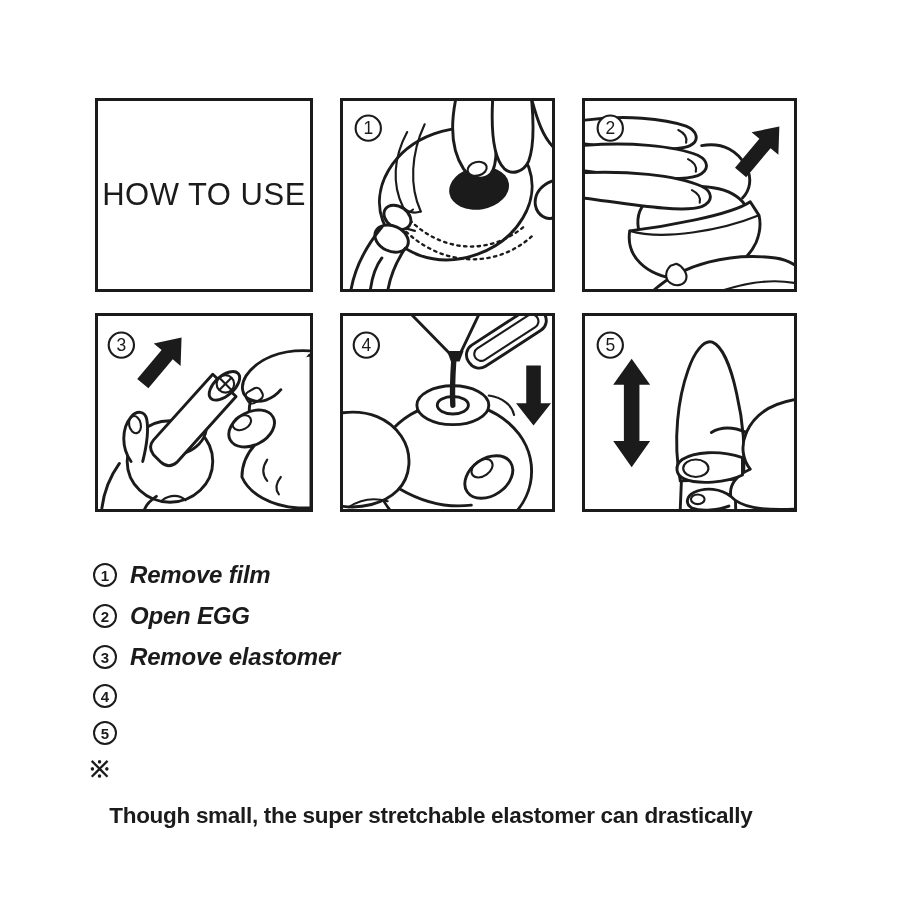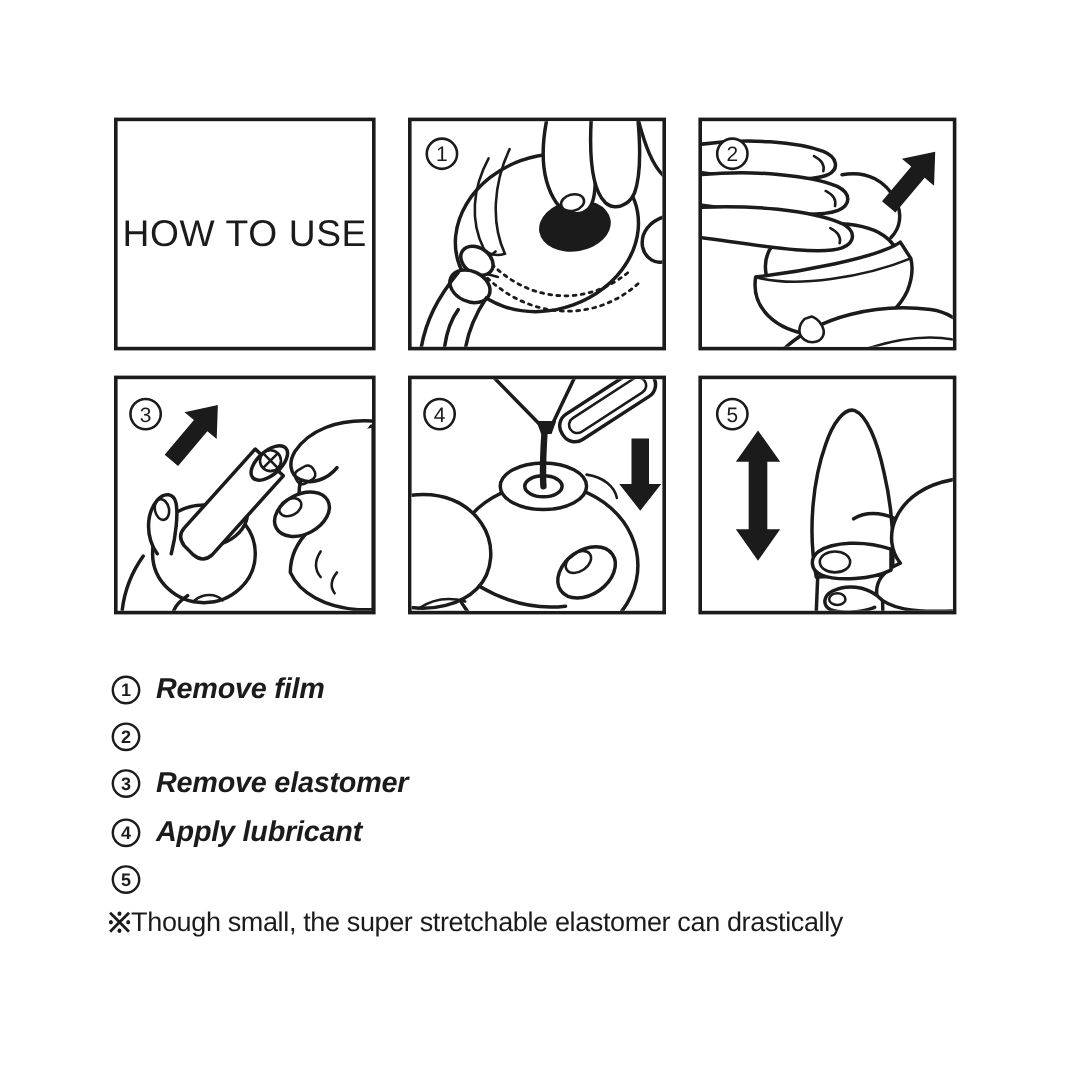--- a/index.html
+++ b/index.html
@@ -28,21 +28,21 @@
   .step { display:flex; align-items:center; gap:13px; }
   .step-badge {
     box-sizing:border-box; width:24px; height:24px; border:2px solid #1b1b1b; border-radius:50%;
     display:flex; align-items:center; justify-content:center;
     font-size:15px; font-weight:700; color:#1b1b1b; flex:0 0 auto;
   }
   .step-label { font-size:24px; font-weight:700; letter-spacing:-0.2px;font-style:italic; }
 
   .note { position:absolute; left:90px; top:752px; display:flex; align-items:flex-start; }
   .note-marker { font-size:23px; font-weight:700; line-height:34px; flex:0 0 auto; }
-  .note-text { font-size:22.5px; font-weight:400; line-height:34px; letter-spacing:-0.3px; }
+  .note-text { font-size:22.5px; font-weight:700; line-height:34px; letter-spacing:-0.3px;margin-top:47px; }
 </style>
 </head>
 <body>
 
 <div class="canvas">
 
   <div class="panel title-panel" style="left:95px; top:98px; width:218px; height:194px;">
     <div class="page-title">HOW TO USE</div>
   </div>
 
@@ -202,28 +202,28 @@
     </svg>
   </div>
 
   <div class="steps">
     <div class="step">
       <span class="step-badge">1</span>
       <span class="step-label">Remove film</span>
     </div>
     <div class="step">
       <span class="step-badge">2</span>
+      <span class="step-label">Open EGG</span>
     </div>
     <div class="step">
       <span class="step-badge">3</span>
       <span class="step-label">Remove elastomer</span>
     </div>
     <div class="step">
       <span class="step-badge">4</span>
-      <span class="step-label">Apply lubricant</span>
     </div>
     <div class="step">
       <span class="step-badge">5</span>
     </div>
   </div>
 
   <div class="note">
     <span class="note-marker">※</span>
     <span class="note-text">
       <span>Though small, the super stretchable elastomer can drastically</span><br>

